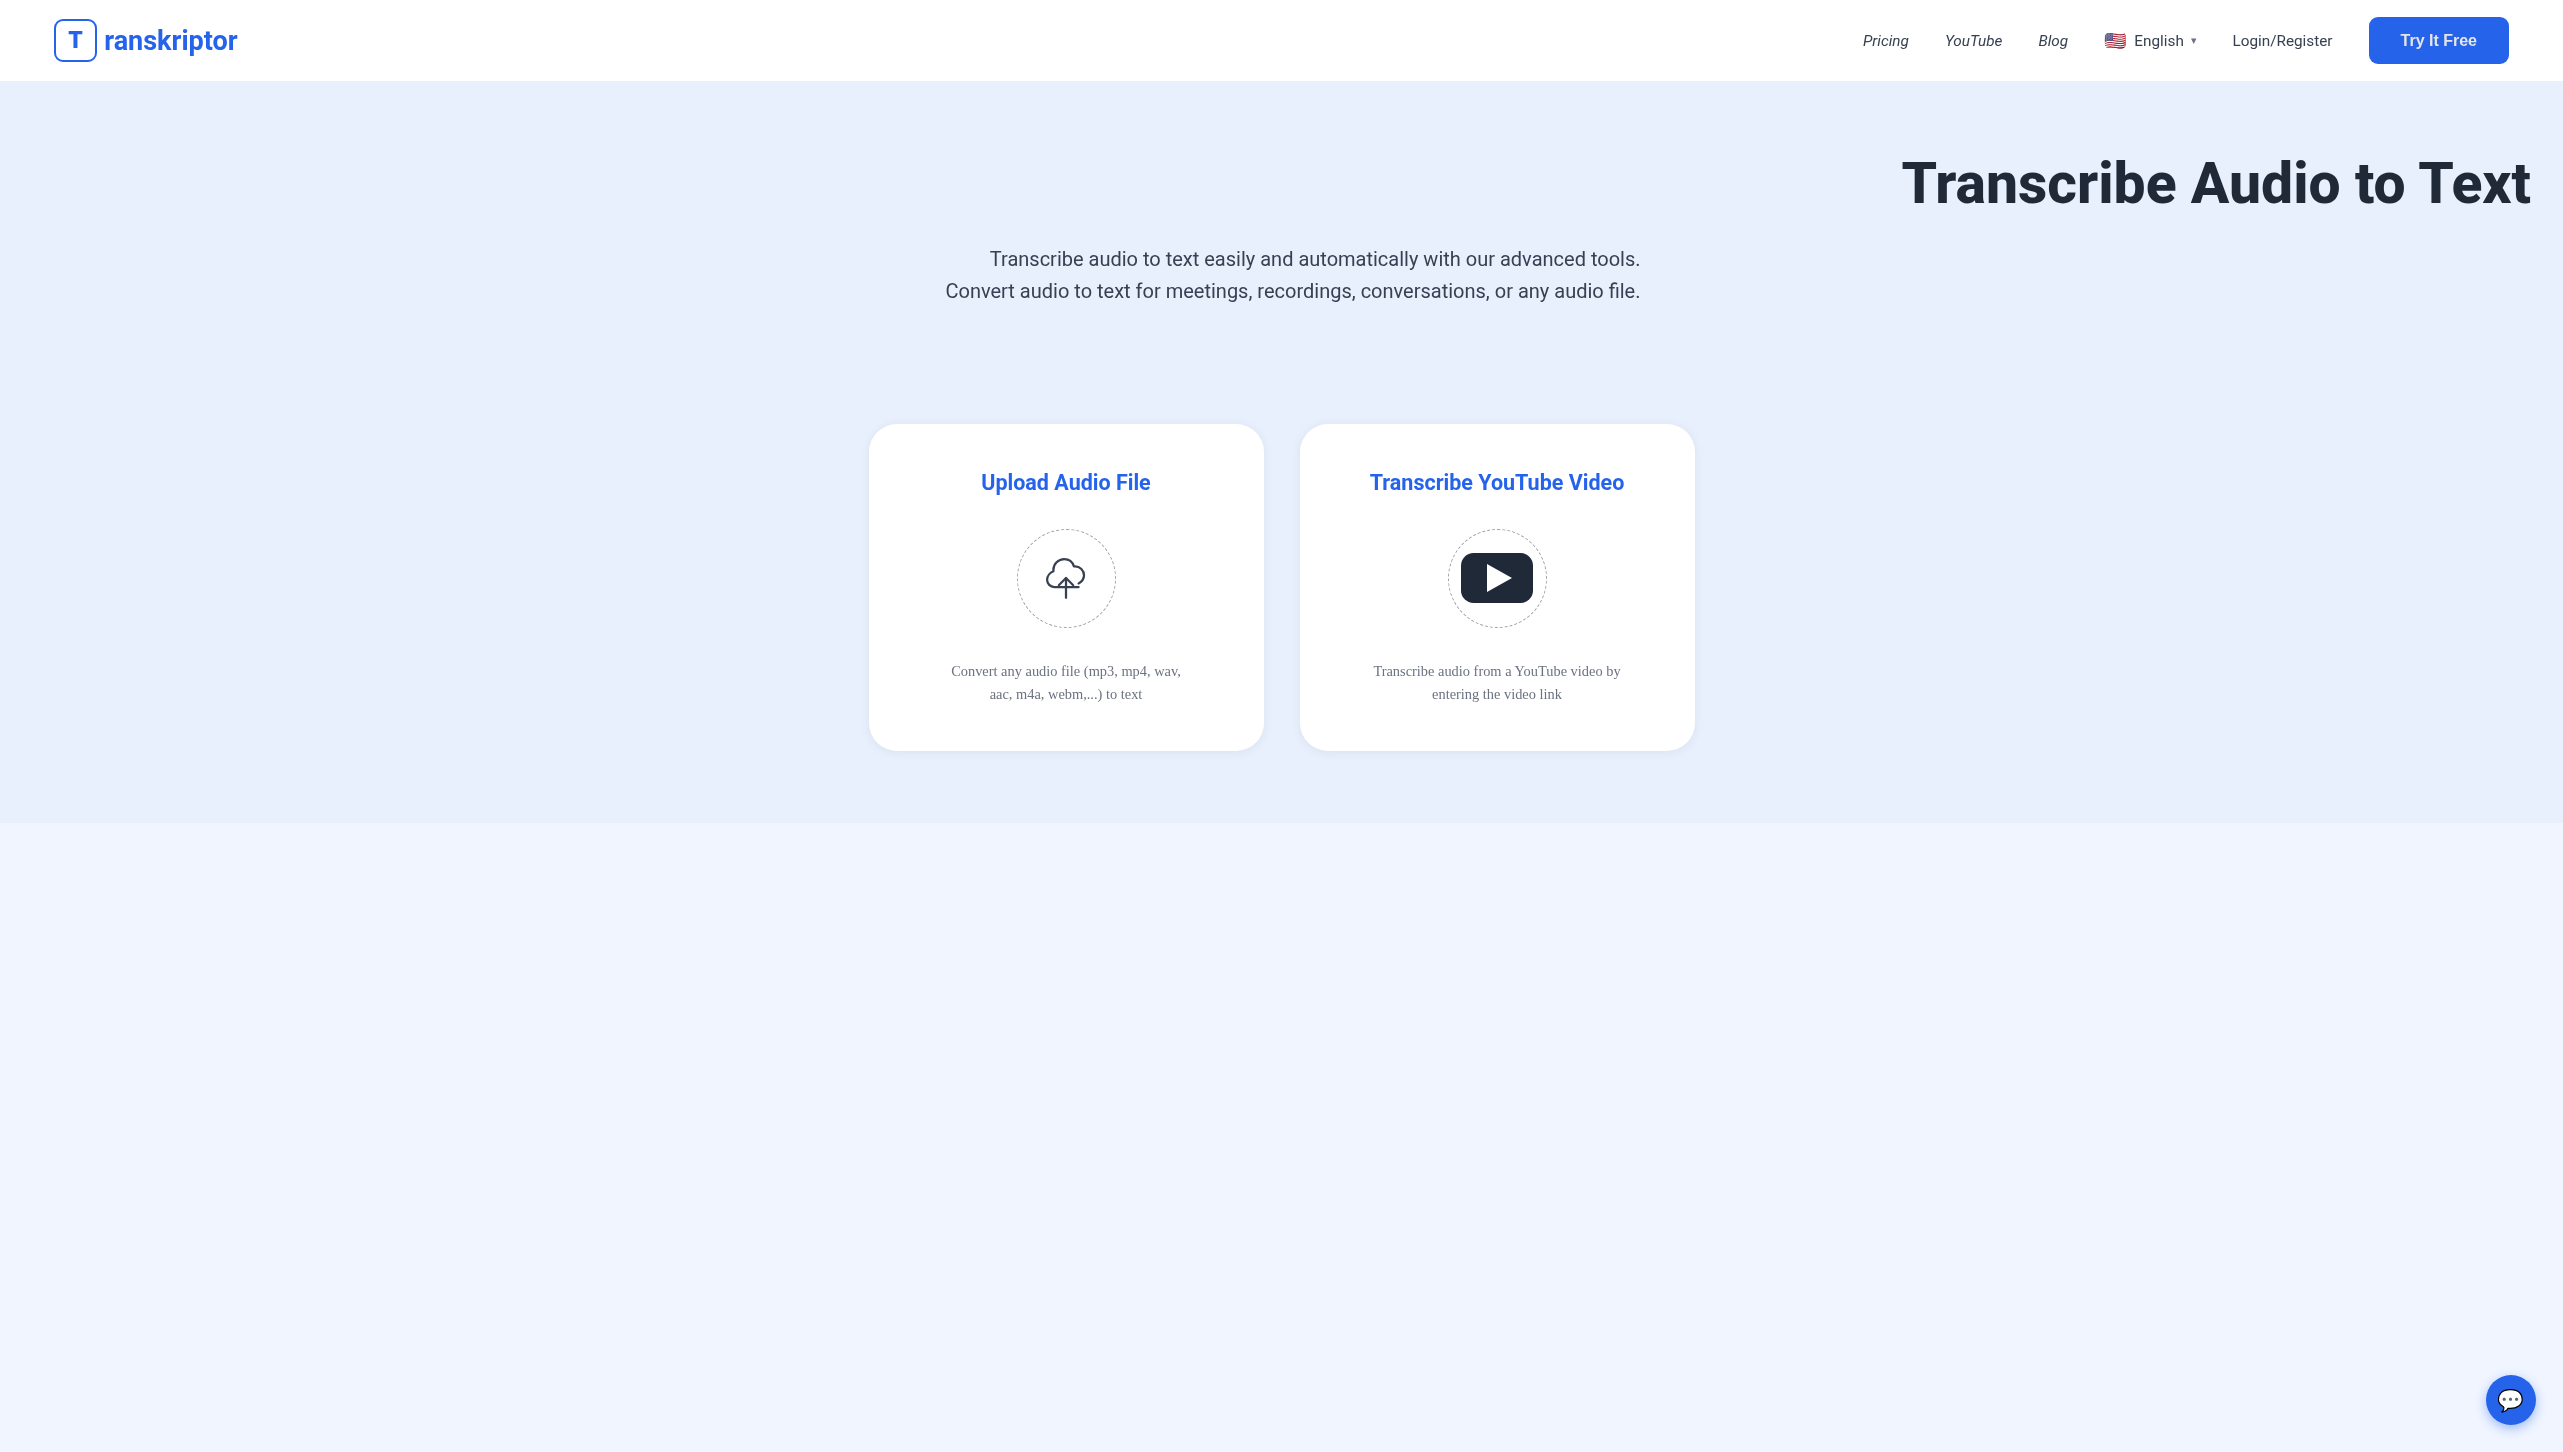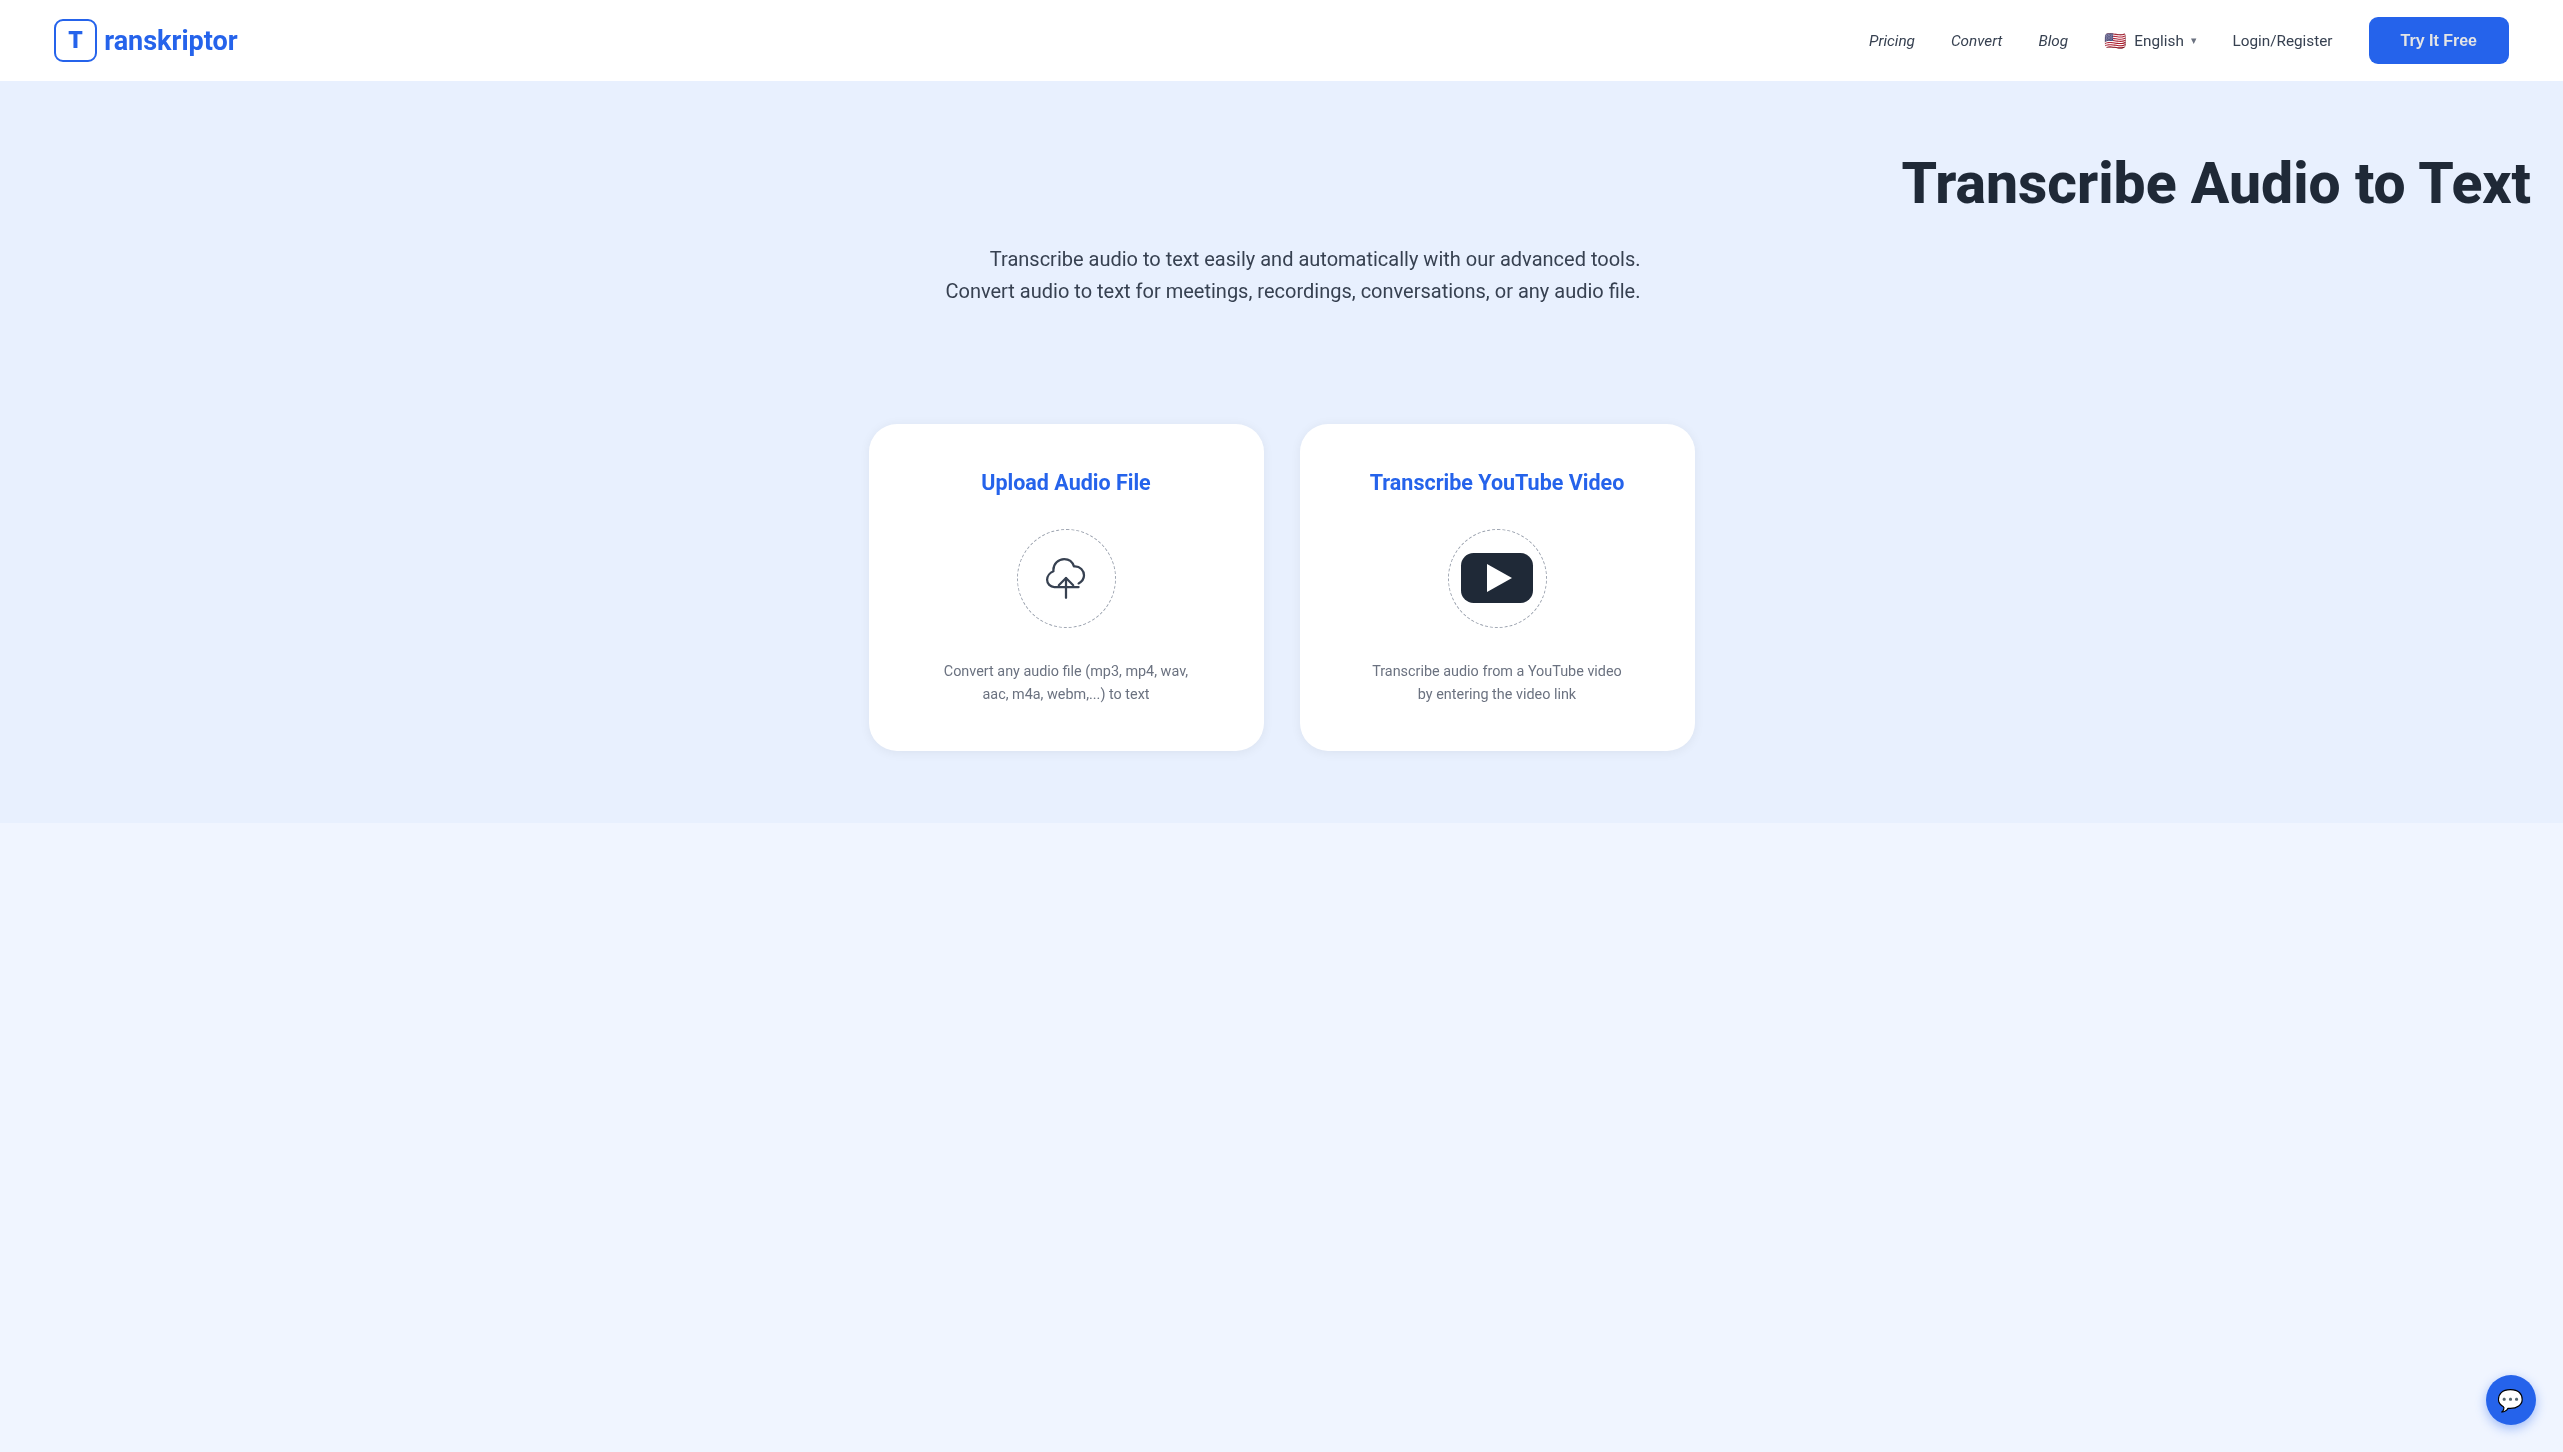--- a/index.html
+++ b/index.html
@@ -204,20 +204,21 @@
     .mic-icon-svg {
       width: 52px;
       height: 61px;
     }
 
     .card-description {
       font-size: 14.4px;
       color: #6b7280;
       line-height: 1.6;
       max-width: 251px;
+      font-family: Liberation Serif, serif;
     }
 
     
     .chat-bubble {
       position: fixed;
       bottom: 27px;
       right: 27px;
       width: 50px;
       height: 50px;
       background: #2563eb;
@@ -242,21 +243,21 @@
     <div class="logo-icon">
       <span>T</span>
     </div>
     <span class="logo-text">
       <span>ranskriptor</span>
     </span>
   </a>
 
   <div class="nav-links">
     <a class="nav-link" href="#">Pricing</a>
-    <a class="nav-link" href="#">Convert</a>
+    <a class="nav-link" href="#">YouTube</a>
     <a class="nav-link" href="#">Blog</a>
 
     <div class="lang-selector">
       <span class="flag-icon">🇺🇸</span>
       <span>English</span>
       <span class="chevron-icon">▾</span>
     </div>
 
     <a class="login-link" href="#">Login/Register</a>
 

